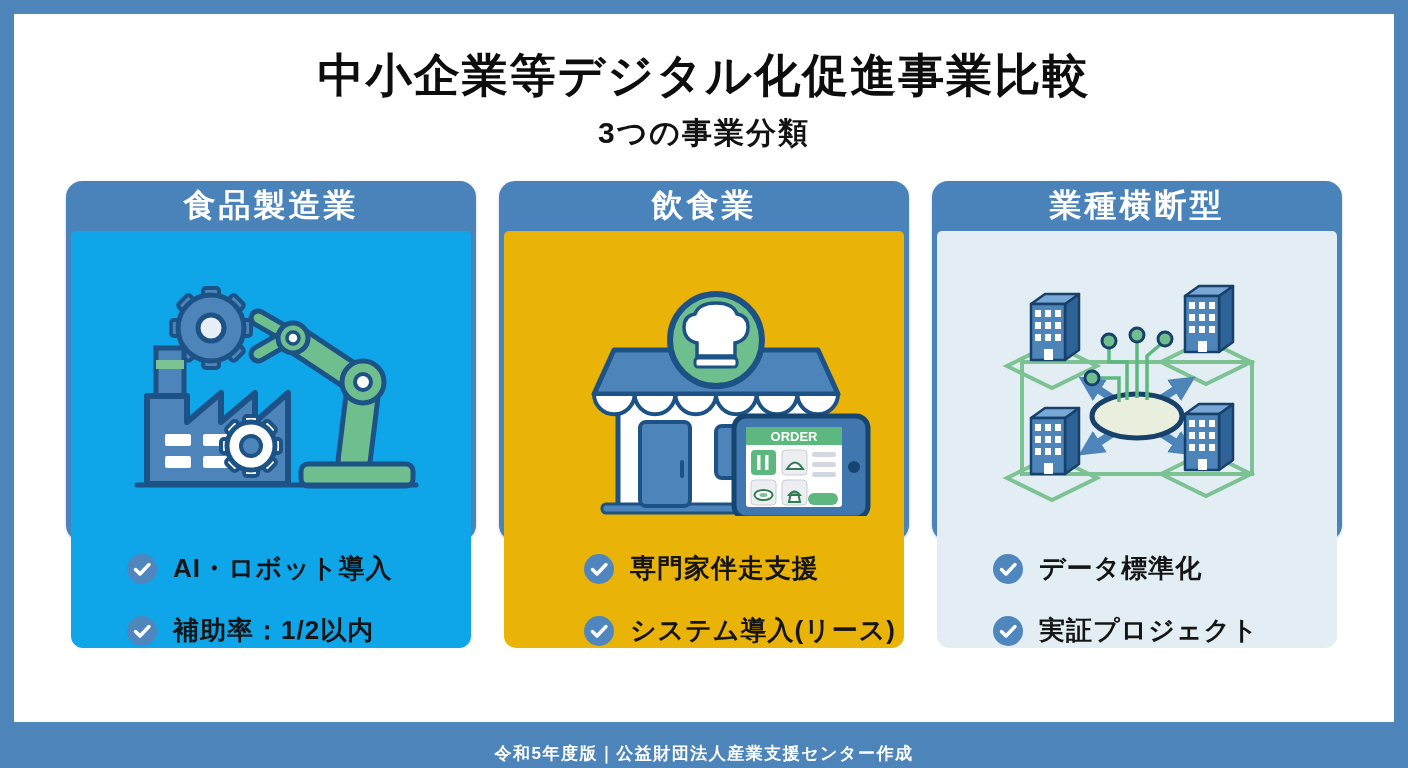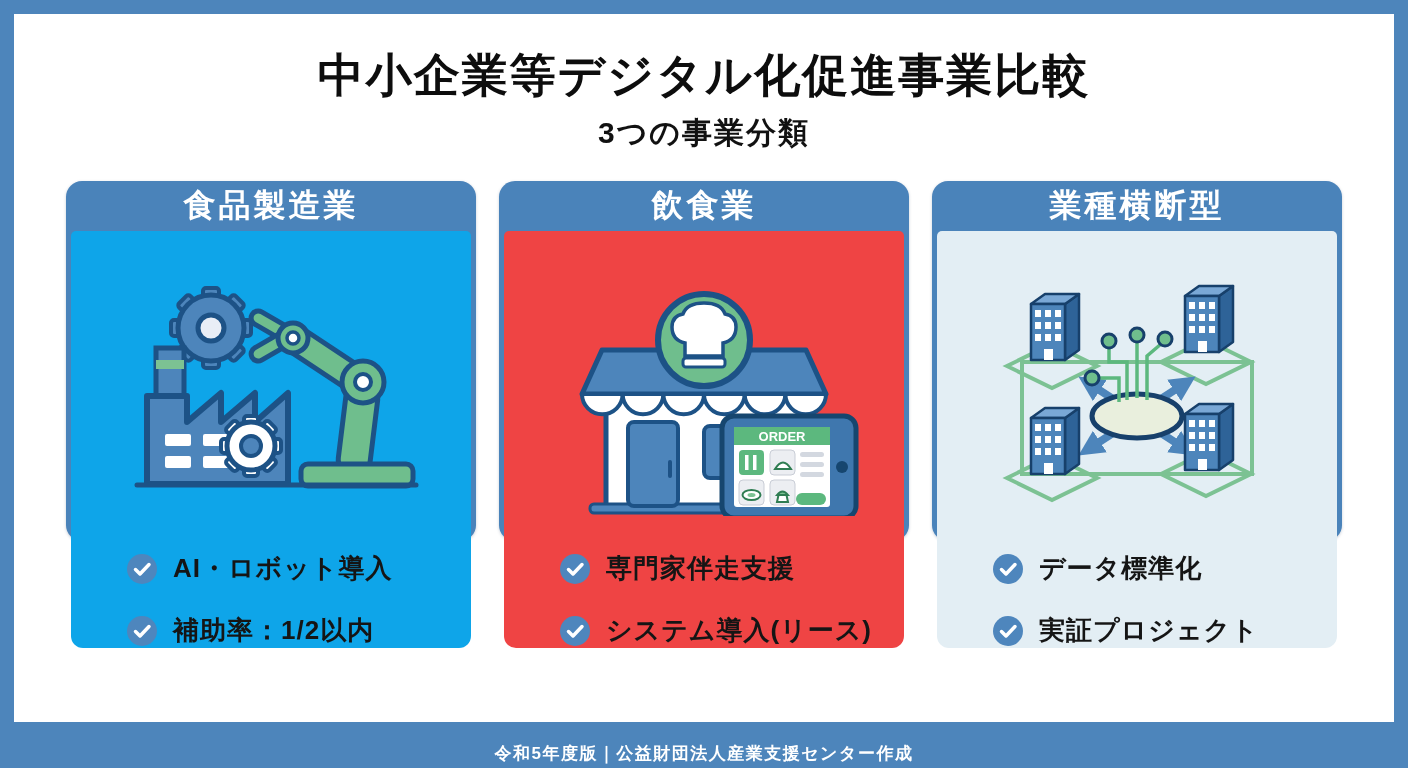--- a/index.html
+++ b/index.html
@@ -30,21 +30,21 @@
   }
   .card-header{
     height:50px;flex:0 0 50px;display:flex;align-items:center;justify-content:center;
     color:#fff;font-size:32px;font-weight:800;letter-spacing:3px;
   }
   .card-body{
     flex:1;margin:0 5px 5px;border-radius:5px 5px 12px 12px;
     display:flex;flex-direction:column;
   }
   .body-blue{background:#0ea5e9;}
-  .body-green{background:#ef4444;}
+  .body-green{background:#eab308;padding-left:24px;}
   .body-cyan{background:#e3eef4;}
   .icon-wrap{
     height:292px;margin-top:14px;
     display:flex;align-items:center;justify-content:center;
   }
   .checklist{
     margin:14px 0 0 56px;display:flex;flex-direction:column;gap:27px;
   }
   .check-item{
     display:flex;align-items:center;gap:16px;

